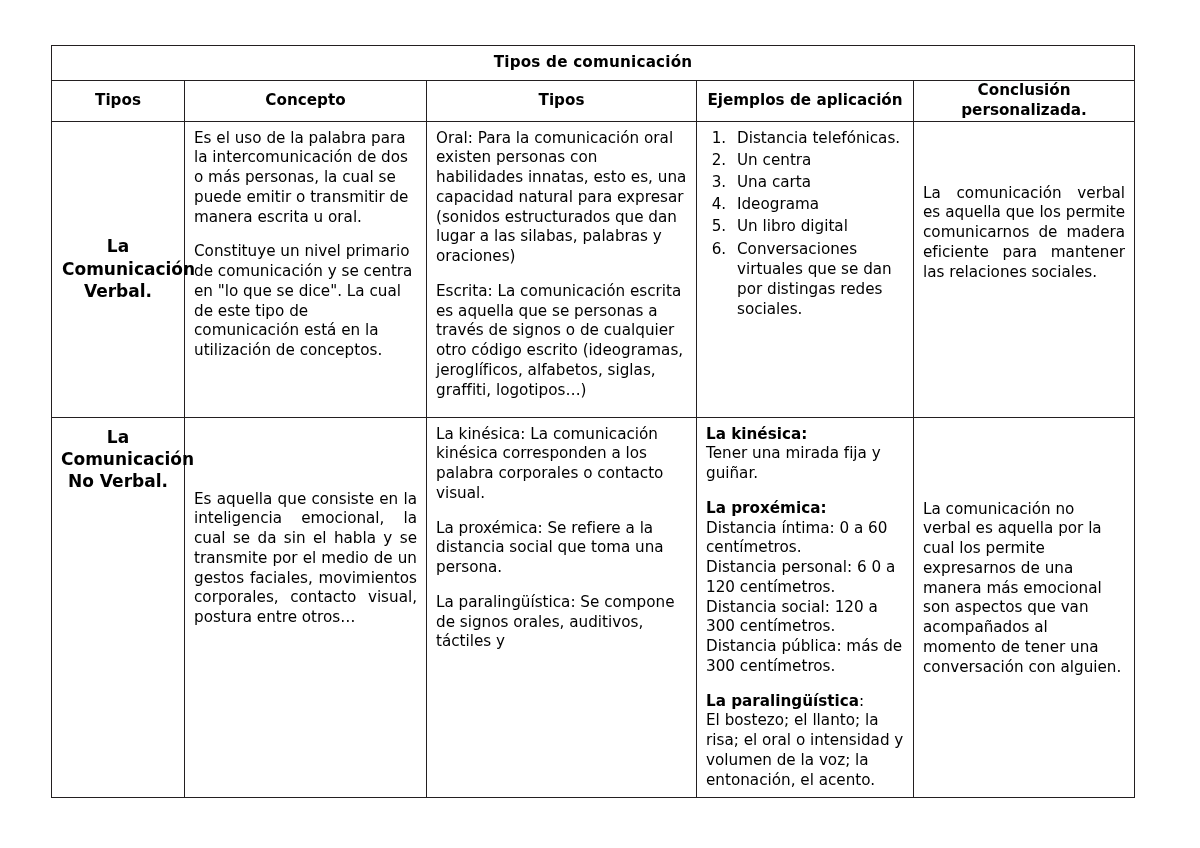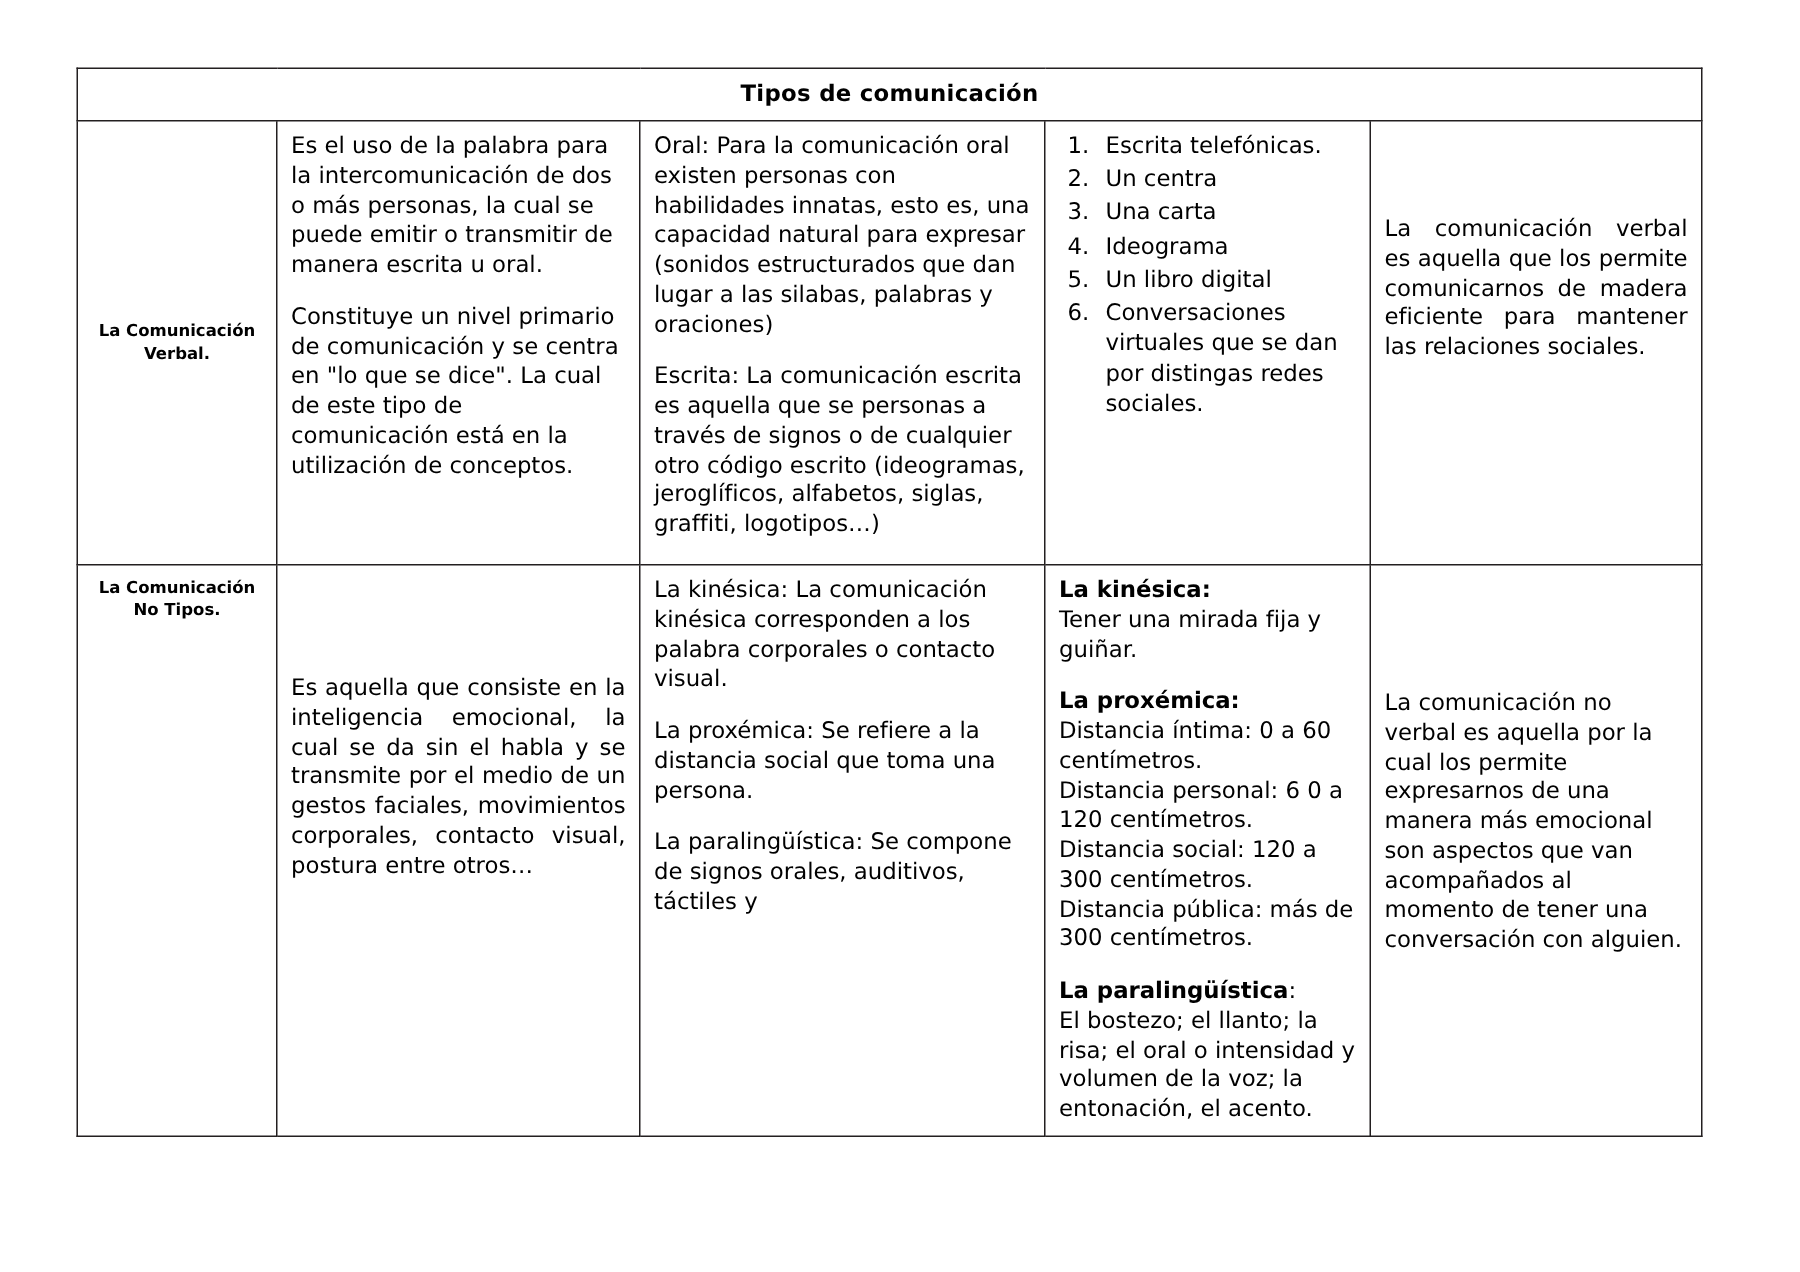--- a/index.html
+++ b/index.html
@@ -77,21 +77,21 @@
     vertical-align: middle !important;
   }
   .cell-mid .cell-inner {
     padding-left: 10px;
     padding-right: 10px;
   }
 
   .rowlabel {
     text-align: center;
     font-weight: bold;
-    font-size: 11px;
+    font-size: 17px;
     line-height: 1.32;
   }
 
   p.tx {
     margin: 0 0 15px 0;
   }
   p.tx:last-child { margin-bottom: 0; }
 
   p.tight { margin-bottom: 0; }
 
@@ -131,20 +131,27 @@
       <col class="c-tipos2">
       <col class="c-ejemplos">
       <col class="c-conclusion">
     </colgroup>
 
     <tbody>
         <tr>
       <td class="title-cell" colspan="5">Tipos de comunicación</td>
     </tr>
 
+    <tr>
+      <td class="head-cell">Tipos</td>
+      <td class="head-cell">Concepto</td>
+      <td class="head-cell">Tipos</td>
+      <td class="head-cell">Ejemplos de aplicación</td>
+      <td class="head-cell">Conclusión personalizada.</td>
+    </tr>
 
     <tr>
 
       <td class="cell-mid r1-tipos">
         <div class="cell-inner rowlabel">La Comunicación Verbal.</div>
       </td>
 
       <td>
         <div class="cell-inner">
           <p class="tx">Es el uso de la palabra para la intercomunicación de dos o más personas, la cual se puede emitir o transmitir de manera escrita u oral.</p>
@@ -155,41 +162,41 @@
       <td>
         <div class="cell-inner">
           <p class="tx">Oral: Para la comunicación oral existen personas con habilidades innatas, esto es, una capacidad natural para expresar (sonidos estructurados que dan lugar a las silabas, palabras y oraciones)</p>
           <p class="tx">Escrita: La comunicación escrita es aquella que se personas a través de signos o de cualquier otro código escrito (ideogramas, jeroglíficos, alfabetos, siglas, graffiti, logotipos…)</p>
         </div>
       </td>
 
       <td>
         <div class="cell-inner" style="padding-left:4px;padding-top:6px;">
           <ol class="numlist">
-            <li>Escrita telefónicas.</li>
+            <li>Distancia telefónicas.</li>
             <li>Un centra</li>
             <li>Una carta</li>
             <li>Ideograma</li>
             <li>Un libro digital</li>
             <li>Conversaciones virtuales que se dan por distingas redes sociales.</li>
           </ol>
         </div>
       </td>
 
       <td>
         <div class="cell-inner pad-top-r1c5">
           <p class="tx tight just">La comunicación verbal es aquella que los permite comunicarnos de madera eficiente para mantener las relaciones sociales.</p>
         </div>
       </td>
     </tr>
 
     <tr>
 
       <td class="r2-tipos">
-        <div class="cell-inner rowlabel pad-top-r2c1">La Comunicación No Tipos.</div>
+        <div class="cell-inner rowlabel pad-top-r2c1">La Comunicación No Verbal.</div>
       </td>
 
       <td>
         <div class="cell-inner pad-top-r2c2">
           <p class="tx tight just">Es aquella que consiste en la inteligencia emocional, la cual se da sin el habla y se transmite por el medio de un gestos faciales, movimientos corporales, contacto visual, postura entre otros…</p>
         </div>
       </td>
 
       <td>
         <div class="cell-inner">

